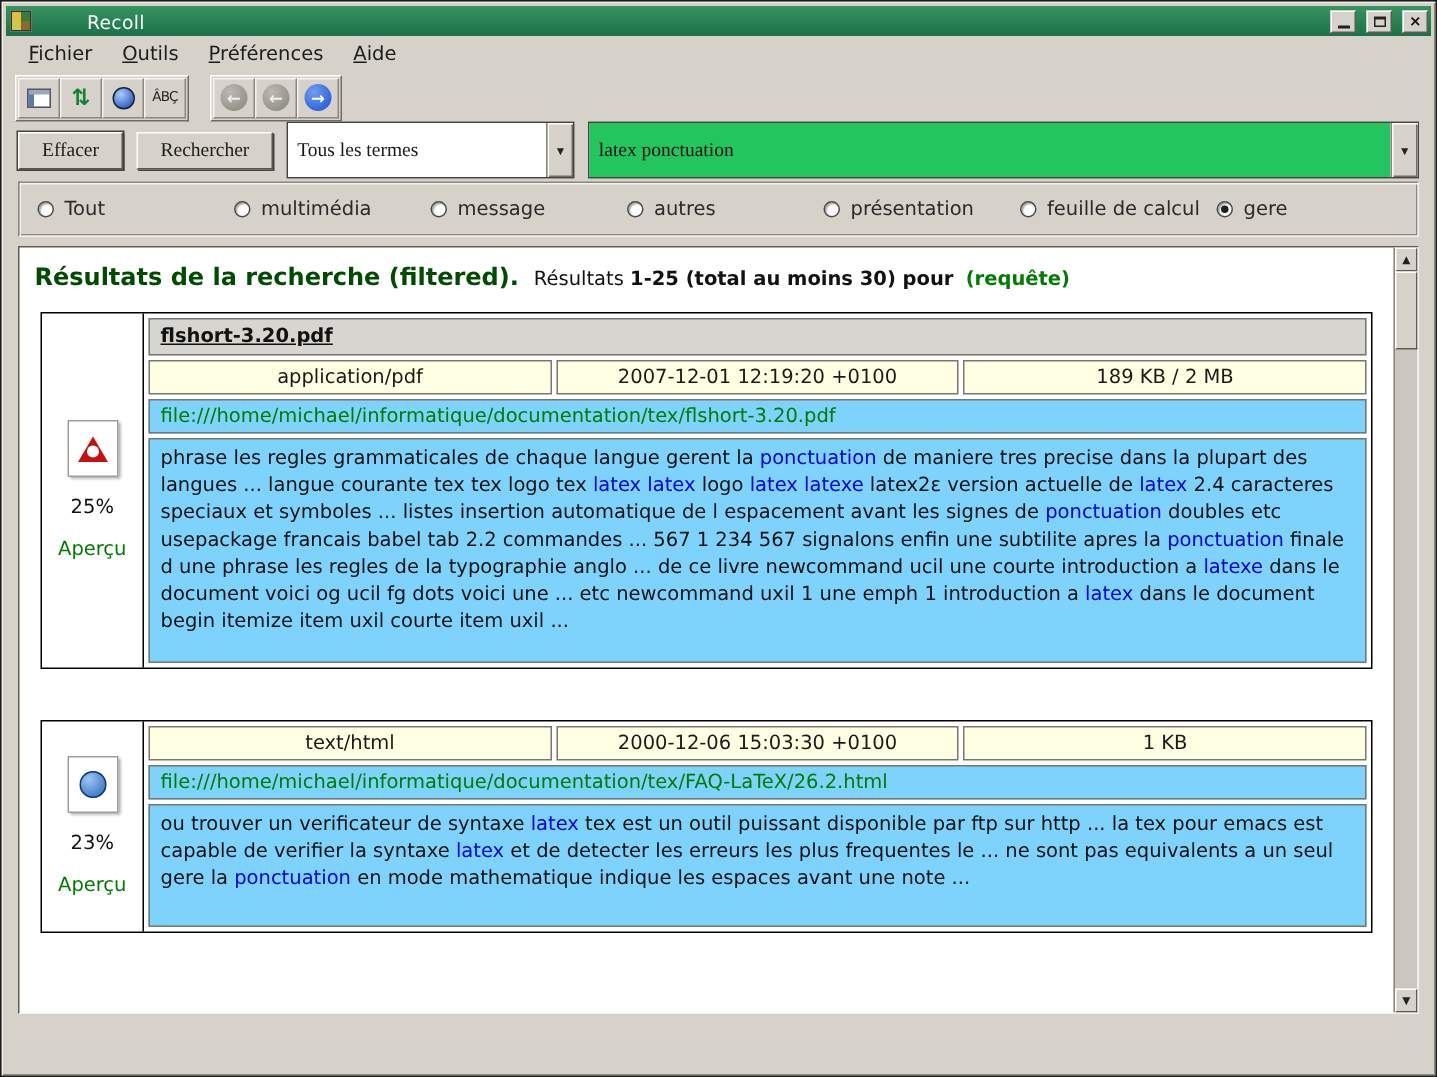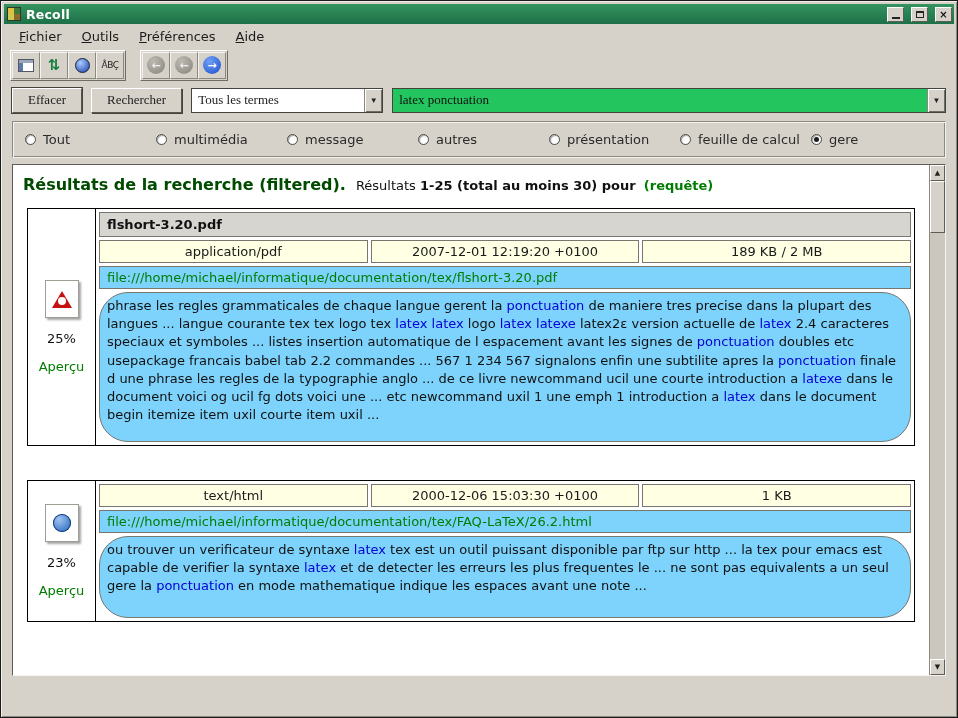--- a/index.html
+++ b/index.html
@@ -16,21 +16,21 @@
     display:flex; flex-direction:column;
   }
   
   .titlebar {
     flex:none; height:20px; background:linear-gradient(#35945f,#1d7048);
     display:flex; align-items:center; padding:0 2px 0 3px; gap:5px;
   }
   .app-icon { width:14px; height:14px; display:grid; grid-template-columns:1fr 1fr; grid-template-rows:1fr 1fr; border:1px solid #333; background:#fff; }
   .app-icon i:nth-child(1){background:#e3bd3c;} .app-icon i:nth-child(2){background:#3c7a3c;}
   .app-icon i:nth-child(3){background:#caca50;} .app-icon i:nth-child(4){background:#8a6a2a;}
-  .win-title { flex:1; color:#fff; font-weight:bold; font-size:12.5px; letter-spacing:.2px; }
+  .win-title { flex:1; color:#fff; font-weight:normal; font-size:12.5px; letter-spacing:.2px;margin-left:32px; }
   .winbtn {
     width:17px; height:15px; margin-left:2px; background:#d6d2ca;
     border:1px solid; border-color:#ffffff #5e5c54 #5e5c54 #ffffff;
     display:flex; align-items:center; justify-content:center;
     font-size:10px; font-weight:bold; color:#111; cursor:default;
   }
   .glyph-min { width:8px; height:2px; background:#222; margin-top:7px; }
   .glyph-max { width:8px; height:7px; border:1px solid #222; border-top-width:2px; }
   
   .menubar { flex:none; height:24px; display:flex; align-items:center; padding:2px 6px; gap:2px; }
@@ -51,21 +51,21 @@
   .nav-circle.enabled { background:radial-gradient(circle at 35% 30%, #6f9ff2, #1c4ecf); }
   
   .search-row { flex:none; height:36px; display:flex; align-items:center; gap:9px; padding:4px 8px;font-family:Liberation Serif, serif; }
   .btn {
     height:25px; padding:0 15px; background:#d6d2ca; color:#1c1c1c; font-size:13px;
     border:1px solid; border-color:#ffffff #57554e #57554e #ffffff;
     box-shadow:1px 1px 0 #45433e; display:flex; align-items:center; cursor:default;
   }
   .btn.default { outline:1px solid #45433e; }
   .combo, .query-wrap {
-    height:25px; background:#fff; border:1px solid #45433e;
+    height:38px; background:#fff; border:1px solid #45433e;
     display:flex; align-items:center;
   }
   .combo { width:192px; }
   .combo-text { flex:1; padding:0 6px; }
   .combo-arrow {
     width:18px; height:100%; flex:none; background:#d6d2ca;
     border-left:1px solid #8a887f; box-shadow: inset 1px 1px 0 #fff, inset -1px -1px 0 #6e6c64;
     display:flex; align-items:center; justify-content:center; font-size:8px; color:#222;
   }
   .query-wrap { flex:1; }
@@ -109,25 +109,25 @@
     width:68px; flex:none; border-right:1px solid #000;
     display:flex; flex-direction:column; align-items:center; justify-content:center; gap:13px; padding:8px 0;
   }
   .doc-icon { width:34px; height:38px; background:#fff; border:1px solid #a09d95; box-shadow:1.5px 1.5px 2px rgba(0,0,0,.35); position:relative; display:flex; align-items:center; justify-content:center; }
   .pdf-mark { width:0; height:0; border-left:10px solid transparent; border-right:10px solid transparent; border-bottom:17px solid #c41212; position:relative; }
   .pdf-mark::after { content:""; position:absolute; left:-4px; top:6px; width:8px; height:8px; border-radius:50%; background:#fff; }
   .html-mark { width:18px; height:18px; border-radius:50%; background:radial-gradient(circle at 35% 30%, #9fc4f2, #1d5fb8); box-shadow: inset 0 0 0 1px #0d3a77; }
   .relevance { color:#111; }
   .card-rows { flex:1; display:flex; flex-direction:column; gap:3px; padding:3px; }
   .row-box { border:1px solid #777770; background:#7dd3fc; }
-  .row-title { background:#d7d5cf; font-weight:bold; color:#111; padding:4px 7px; }
+  .row-title { background:#d7d5cf; font-weight:bold; color:#111; padding:4px 7px;text-decoration:underline; }
   .row-meta { display:flex; gap:3px; }
   .meta-cell { flex:1; border:1px solid #777770; background:#ffffe3; text-align:center; padding:3px 4px; }
   .row-url { padding:3px 7px; overflow:hidden; white-space:nowrap; }
-  .row-snippet { padding:4px 7px; line-height:1.4; color:#111;border-radius:29px; }
+  .row-snippet { padding:4px 7px; line-height:1.4; color:#111; }
   .result-card.first .row-snippet { min-height:150px; }
   .result-card.second .row-snippet { min-height:82px; }
   .hl { color:#0000d6; }
   
   .scrollbar { width:16px; flex:none; background:#cbc7bf; border-left:1px solid #8a887f; display:flex; flex-direction:column; }
   .sb-btn {
     height:16px; flex:none; background:#d6d2ca; font-size:7px; color:#222;
     border:1px solid; border-color:#ffffff #5e5c54 #5e5c54 #ffffff;
     display:flex; align-items:center; justify-content:center;
   }

